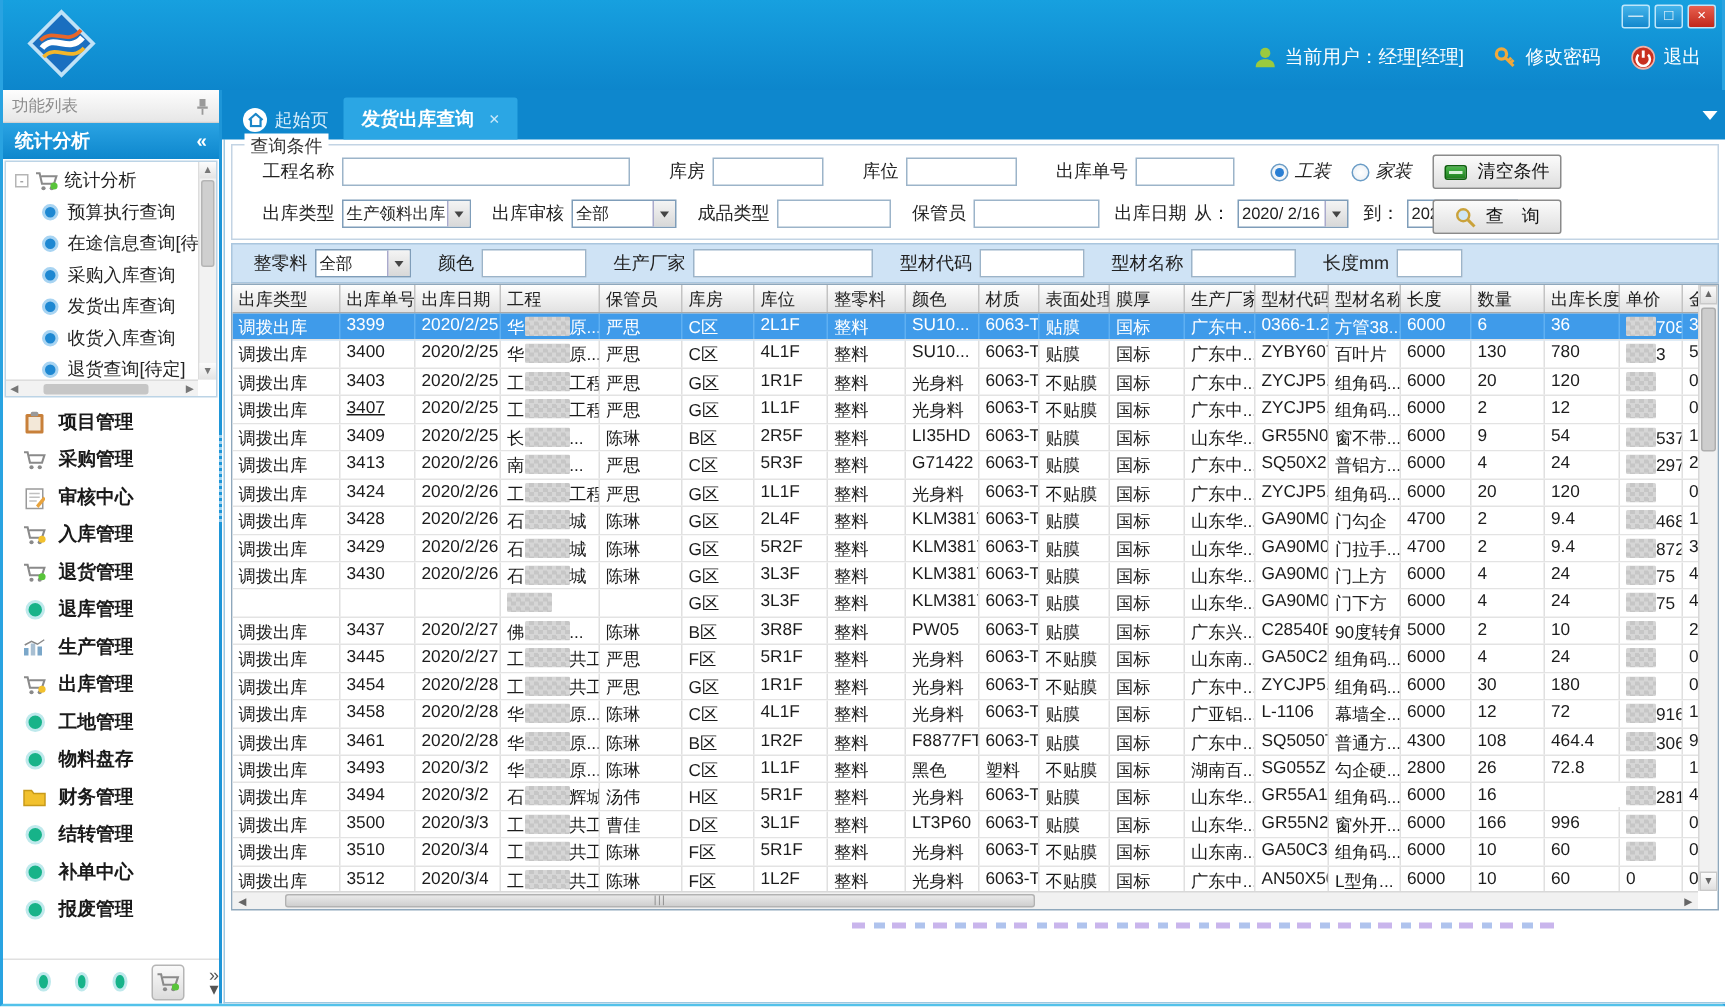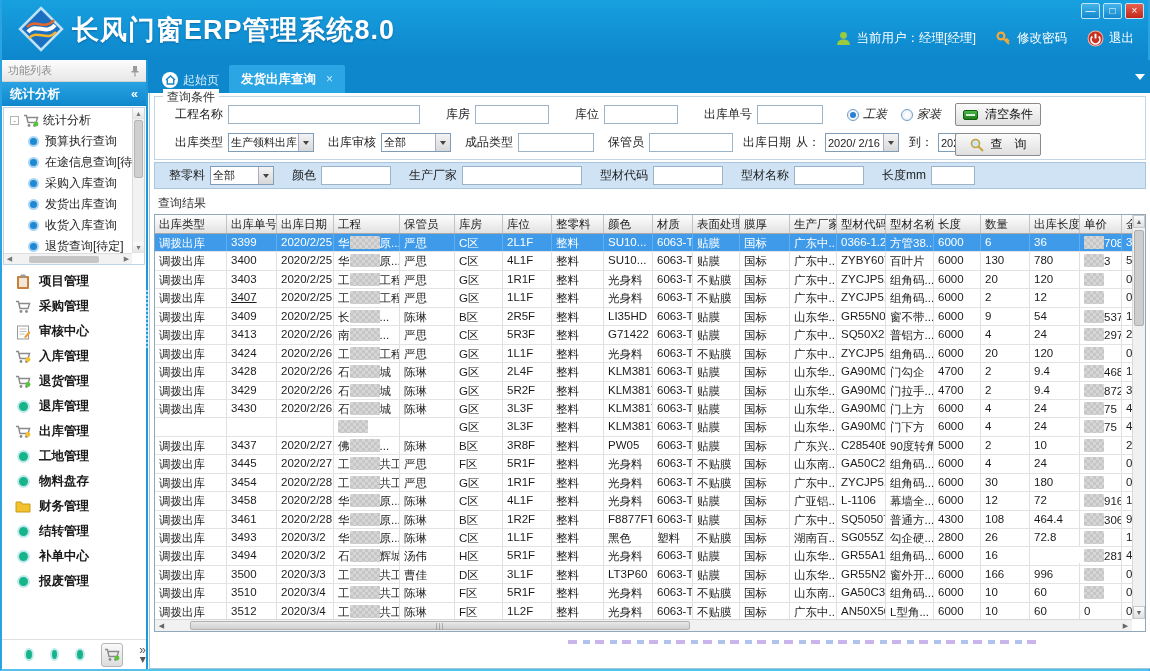--- a/index.html
+++ b/index.html
@@ -191,21 +191,20 @@
 
   <div class="tbar">
     <span class="logo">
       <svg width="46" height="46" viewBox="0 0 46 46">
         <polygon points="23,2 44,23 23,44 2,23" fill="#1a6fc0" stroke="#bfe2f7" stroke-width="2.5"></polygon>
         <path d="M10 26 C18 16,28 30,37 19" stroke="#ffffff" stroke-width="4" fill="none"></path>
         <path d="M9 21 C17 12,27 25,36 14" stroke="#e8662a" stroke-width="2.5" fill="none"></path>
         <path d="M11 32 C19 23,29 36,38 26" stroke="#f4b62a" stroke-width="2.5" fill="none"></path>
       </svg>
     </span>
-    <span class="title">长风门窗ERP管理系统8.0</span>
     <div class="winbtns">
       <div class="wb">—</div>
       <div class="wb">□</div>
       <div class="wb close">×</div>
     </div>
     <div class="userbar">
       <span class="uitem">
         <svg width="17" height="17" viewBox="0 0 16 16">
           <circle cx="8" cy="5" r="3.2" fill="#9bca3e"></circle>
           <path d="M2 14c0-3.5 2.6-5 6-5s6 1.5 6 5z" fill="#9bca3e"></path>
@@ -351,20 +350,31 @@
             <span>退货管理</span>
           </div>
           <div class="mod">
             <span class="mod-ic">
               <span class="gdot"></span>
             </span>
             <span>退库管理</span>
           </div>
           <div class="mod">
             <span class="mod-ic">
+              <svg width="16" height="13" viewBox="0 0 16 13">
+                <rect x="1" y="7" width="3" height="5" fill="#7ba7c9"></rect>
+                <rect x="5.5" y="4" width="3" height="8" fill="#a8bfd2"></rect>
+                <rect x="10" y="6" width="3" height="6" fill="#7ba7c9"></rect>
+                <path d="M1.5 5 6 2.5 10 4.5 14.5 1.5" stroke="#888" fill="none"></path>
+              </svg>
+            </span>
+            <span>生产管理</span>
+          </div>
+          <div class="mod">
+            <span class="mod-ic">
               <svg width="16" height="14" viewBox="0 0 16 14">
   <path d="M1 1.5h2.4l1.6 7h8l1.6-5H4.6" fill="none" stroke="#8a8a8a" stroke-width="1.4"></path>
   <circle cx="6" cy="11.5" r="1.4" fill="#8a8a8a"></circle>
                 <circle cx="11.5" cy="11.5" r="1.4" fill="#8a8a8a"></circle>
   <circle cx="13" cy="9.5" r="2.4" fill="#f2c12e"></circle>
               </svg>
             </span>
             <span>出库管理</span>
           </div>
           <div class="mod">
@@ -532,21 +542,20 @@
           <span class="qlabel">生产厂家</span>
           <input class="qinput" style="width: 120px;">
           <span class="qlabel">型材代码</span>
           <input class="qinput" style="width: 70px;">
           <span class="qlabel">型材名称</span>
           <input class="qinput" style="width: 70px;">
           <span class="qlabel">长度mm</span>
           <input class="qinput" style="width: 44px;">
         </div>
 
-        <div class="reslabel">查询结果</div>
         <div class="grid">
           <div class="gclip">
             <div class="ghead" id="gHead">
                 <div class="gh" style="width: 72px;">出库类型</div>
                 <div class="gh" style="width: 50px;">出库单号</div>
                 <div class="gh" style="width: 57px;">出库日期</div>
                 <div class="gh" style="width: 66px;">工程</div>
                 <div class="gh" style="width: 55px;">保管员</div>
                 <div class="gh" style="width: 48px;">库房</div>
                 <div class="gh" style="width: 49px;">库位</div>

